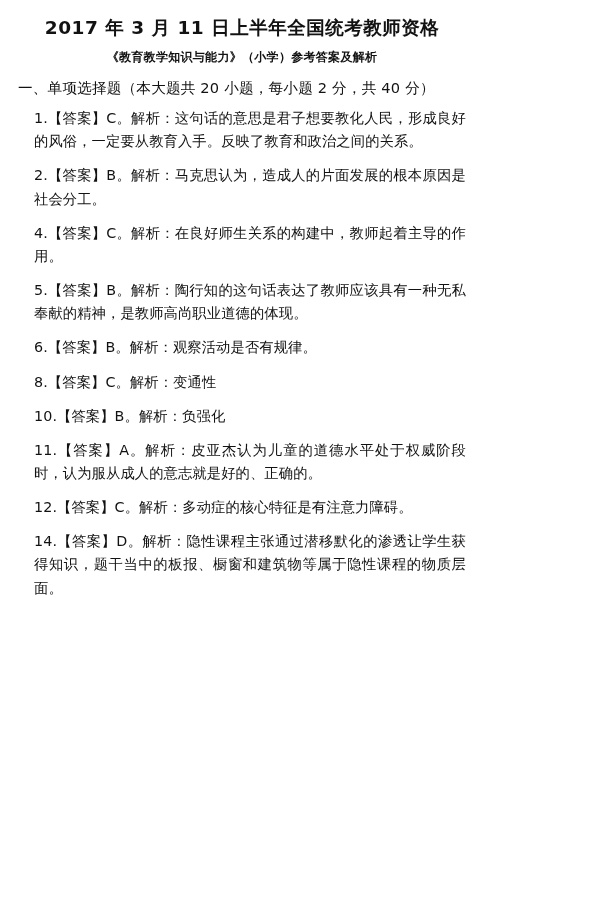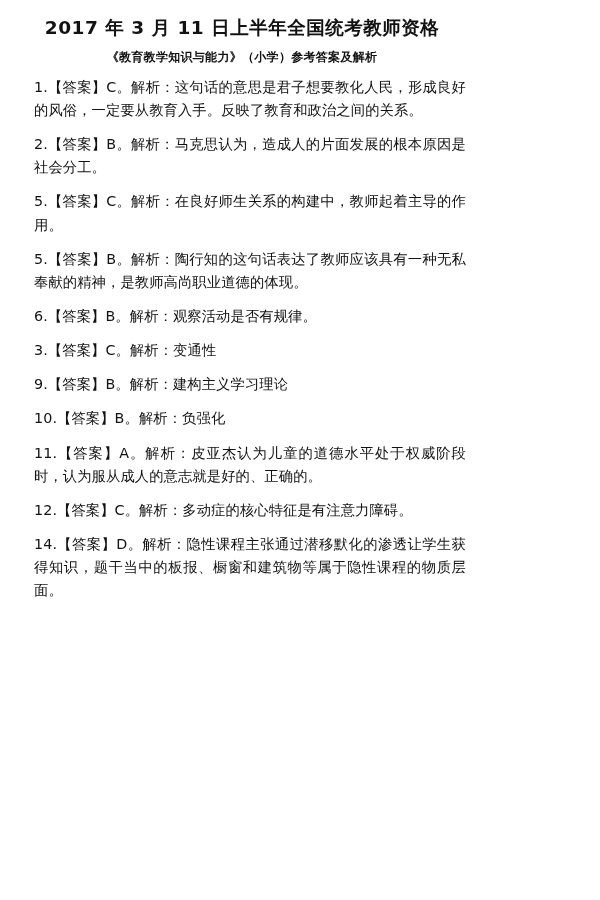--- a/index.html
+++ b/index.html
@@ -58,28 +58,28 @@
 </head>
 <body>
 
 <div class="page">
 
   <div class="title-block">
     <div class="title-line-1">2017 年 3 月 11 日上半年全国统考教师资格</div>
     <div class="title-line-2">《教育教学知识与能力》（小学）参考答案及解析</div>
   </div>
 
+  <div class="section-heading">一、单项选择题（本大题共 20 小题，每小题 2 分，共 40 分）</div>
 
   <div class="answers">
     <p class="answer-item">1.【答案】C。解析：这句话的意思是君子想要教化人民，形成良好的风俗，一定要从教育入手。反映了教育和政治之间的关系。</p>
     <p class="answer-item">2.【答案】B。解析：马克思认为，造成人的片面发展的根本原因是社会分工。</p>
-    <p class="answer-item">5.【答案】C。解析：在良好师生关系的构建中，教师起着主导的作用。</p>
+    <p class="answer-item">4.【答案】C。解析：在良好师生关系的构建中，教师起着主导的作用。</p>
     <p class="answer-item">5.【答案】B。解析：陶行知的这句话表达了教师应该具有一种无私奉献的精神，是教师高尚职业道德的体现。</p>
     <p class="answer-item">6.【答案】B。解析：观察活动是否有规律。</p>
-    <p class="answer-item">3.【答案】C。解析：变通性</p>
-    <p class="answer-item">9.【答案】B。解析：建构主义学习理论</p>
+    <p class="answer-item">8.【答案】C。解析：变通性</p>
     <p class="answer-item">10.【答案】B。解析：负强化</p>
     <p class="answer-item">11.【答案】A。解析：皮亚杰认为儿童的道德水平处于权威阶段时，认为服从成人的意志就是好的、正确的。</p>
     <p class="answer-item">12.【答案】C。解析：多动症的核心特征是有注意力障碍。</p>
     <p class="answer-item">14.【答案】D。解析：隐性课程主张通过潜移默化的渗透让学生获得知识，题干当中的板报、橱窗和建筑物等属于隐性课程的物质层面。</p>
   </div>
 
 </div>
 
 </body></html>

